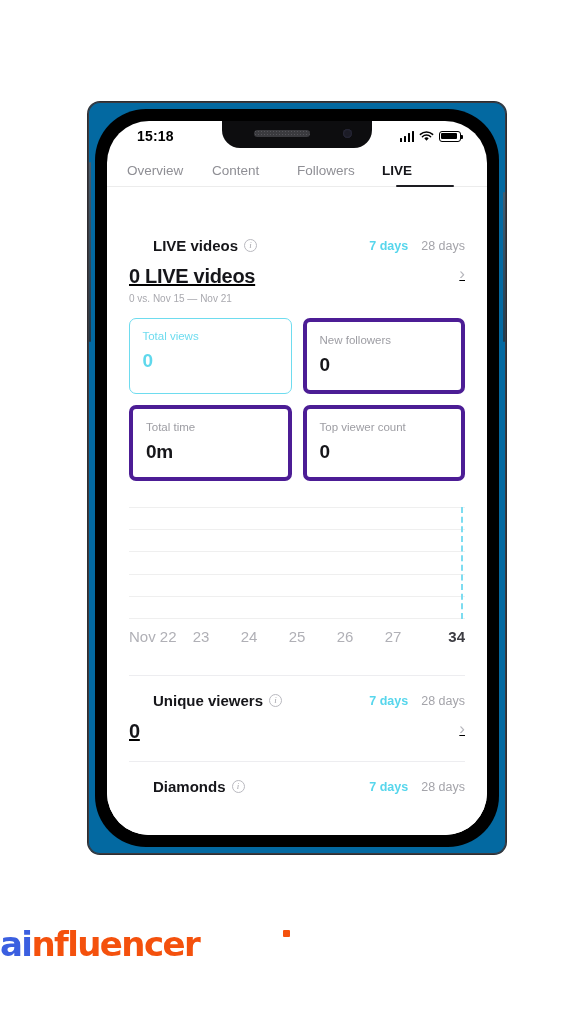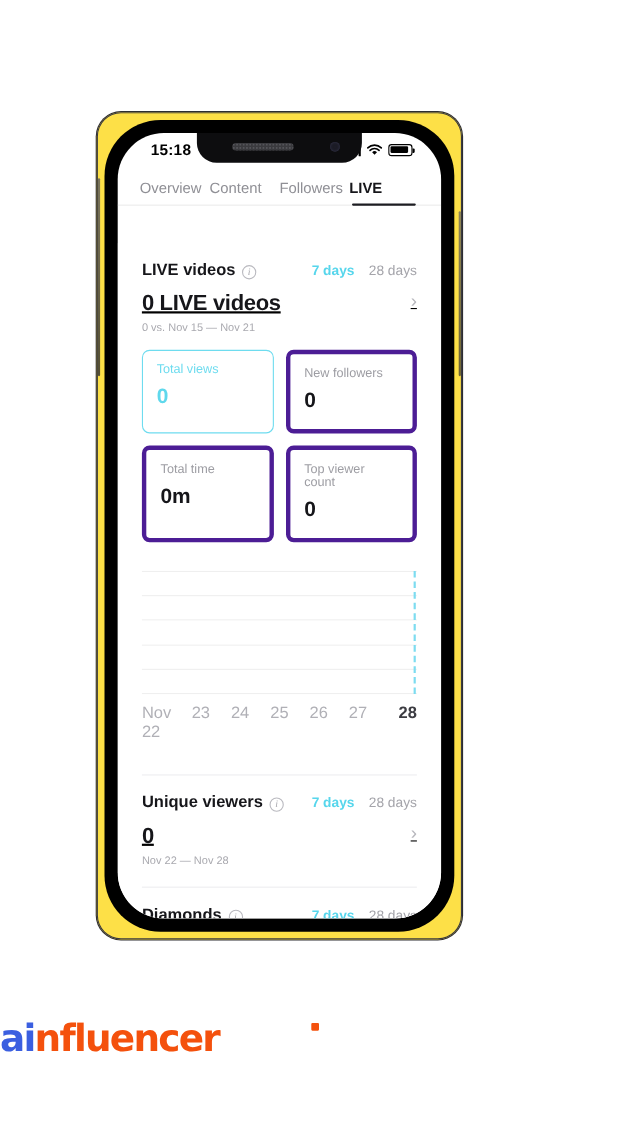--- a/index.html
+++ b/index.html
@@ -1,23 +1,23 @@
 <!DOCTYPE html>
 <html><head>
 <meta charset="utf-8">
 <style>
   * { margin:0; padding:0; box-sizing:border-box; }
   html,body { width:578px; height:1024px; background:#ffffff; font-family:"Liberation Sans", sans-serif; }
   body { position:relative; overflow:hidden; }
 
   
   #phone-frame{
-    position:absolute; left:88px; top:102px; width:332px; height:752px;
-    background:#fde047;
-    border-radius:22px;
+    position:absolute; left:88px; top:102px; width:418px; height:752px;
+    background:#0369a1;
+    border-radius:12px;
     box-shadow:0 0 0 1px #2d2d31, inset 0 0 0 1px #3a3a40;
   }
   #phone-frame::before{ 
     content:""; position:absolute; left:1px; top:60px; width:2px; height:180px;
     background:linear-gradient(to bottom,#5a5a60,#2a2a2e); border-radius:2px; opacity:.8;
   }
   #phone-frame::after{
     content:""; position:absolute; right:1px; top:90px; width:2px; height:150px;
     background:linear-gradient(to bottom,#5a5a60,#2a2a2e); border-radius:2px; opacity:.7;
   }
@@ -74,21 +74,21 @@
   #tab-bar{ display:flex; align-items:flex-end; padding:0 20px; height:36px; border-bottom:1px solid #ececec; }
   .tab{ flex:1; text-align:left; font-size:13.5px; color:#8f8f95; padding-bottom:8px; position:relative; cursor:pointer; }
   .tab.active{ color:#16161a; font-weight:bold; }
   .tab.active::after{ content:""; position:absolute; left:50%; transform:translateX(-50%);
     bottom:-1px; width:58px; height:2.5px; background:#1d1d22; border-radius:2px; }
 
   
   #content{ position:absolute; top:100px; left:0; right:0; bottom:0; background:#fff; overflow:hidden; }
   .section{ padding:0 22px; }
   .section-head{ display:flex; align-items:center; justify-content:space-between; padding-top:16px; }
-  .section-title-wrap{ display:flex; align-items:flex-end; gap:6px; }
+  .section-title-wrap{ display:flex; align-items:center; gap:6px;margin-left:24px; }
   .section-title{ font-size:15px; font-weight:bold; color:#16161a; }
   .info-icon{ width:13px; height:13px; border:1.1px solid #b9b9bf; border-radius:50%; color:#a8a8ae;
     font-size:9px; line-height:11px; text-align:center; font-family:"Liberation Serif", serif; font-style:italic; }
   .range-toggle{ display:flex; align-items:center; gap:13px; }
   .range{ font-size:12.5px; color:#a4a4aa; cursor:pointer; }
   .range.selected{ color:#57d6ec; font-weight:bold; }
 
   .big-row{ display:flex; justify-content:space-between; padding-top:11px;text-decoration:underline; }
   .big-value{ font-size:20px; font-weight:bold; color:#16161a; letter-spacing:-.3px; }
   .chevron{ color:#b7b7bd; font-size:17px; line-height:1; }
@@ -208,42 +208,41 @@
               </div>
             <div id="marker-line" style="left: 98.8571%; border-left-color: rgb(125, 220, 240);"></div>
           </div>
           <div id="x-axis">
               <div class="x-tick">Nov 22</div>
               <div class="x-tick">23</div>
               <div class="x-tick">24</div>
               <div class="x-tick">25</div>
               <div class="x-tick">26</div>
               <div class="x-tick">27</div>
-              <div class="x-tick bold">28</div>
+              <div class="x-tick bold">34</div>
             </div>
         </div>
 
         <div class="divider"></div>
 
         <div class="section">
           <div class="section-head">
             <div class="section-title-wrap">
               <div class="section-title">Unique viewers</div>
               <div class="info-icon">i</div>
             </div>
             <div class="range-toggle">
               <div class="range selected">7 days</div>
               <div class="range">28 days</div>
             </div>
           </div>
           <div class="big-row">
             <div class="big-value">0</div>
             <div class="chevron">›</div>
           </div>
-          <div class="sub-caption">Nov 22 — Nov 28</div>
         </div>
 
         <div class="divider" style="margin-top:18px;"></div>
 
         <div class="section">
           <div class="section-head">
             <div class="section-title-wrap">
               <div class="section-title">Diamonds</div>
               <div class="info-icon">i</div>
             </div>

